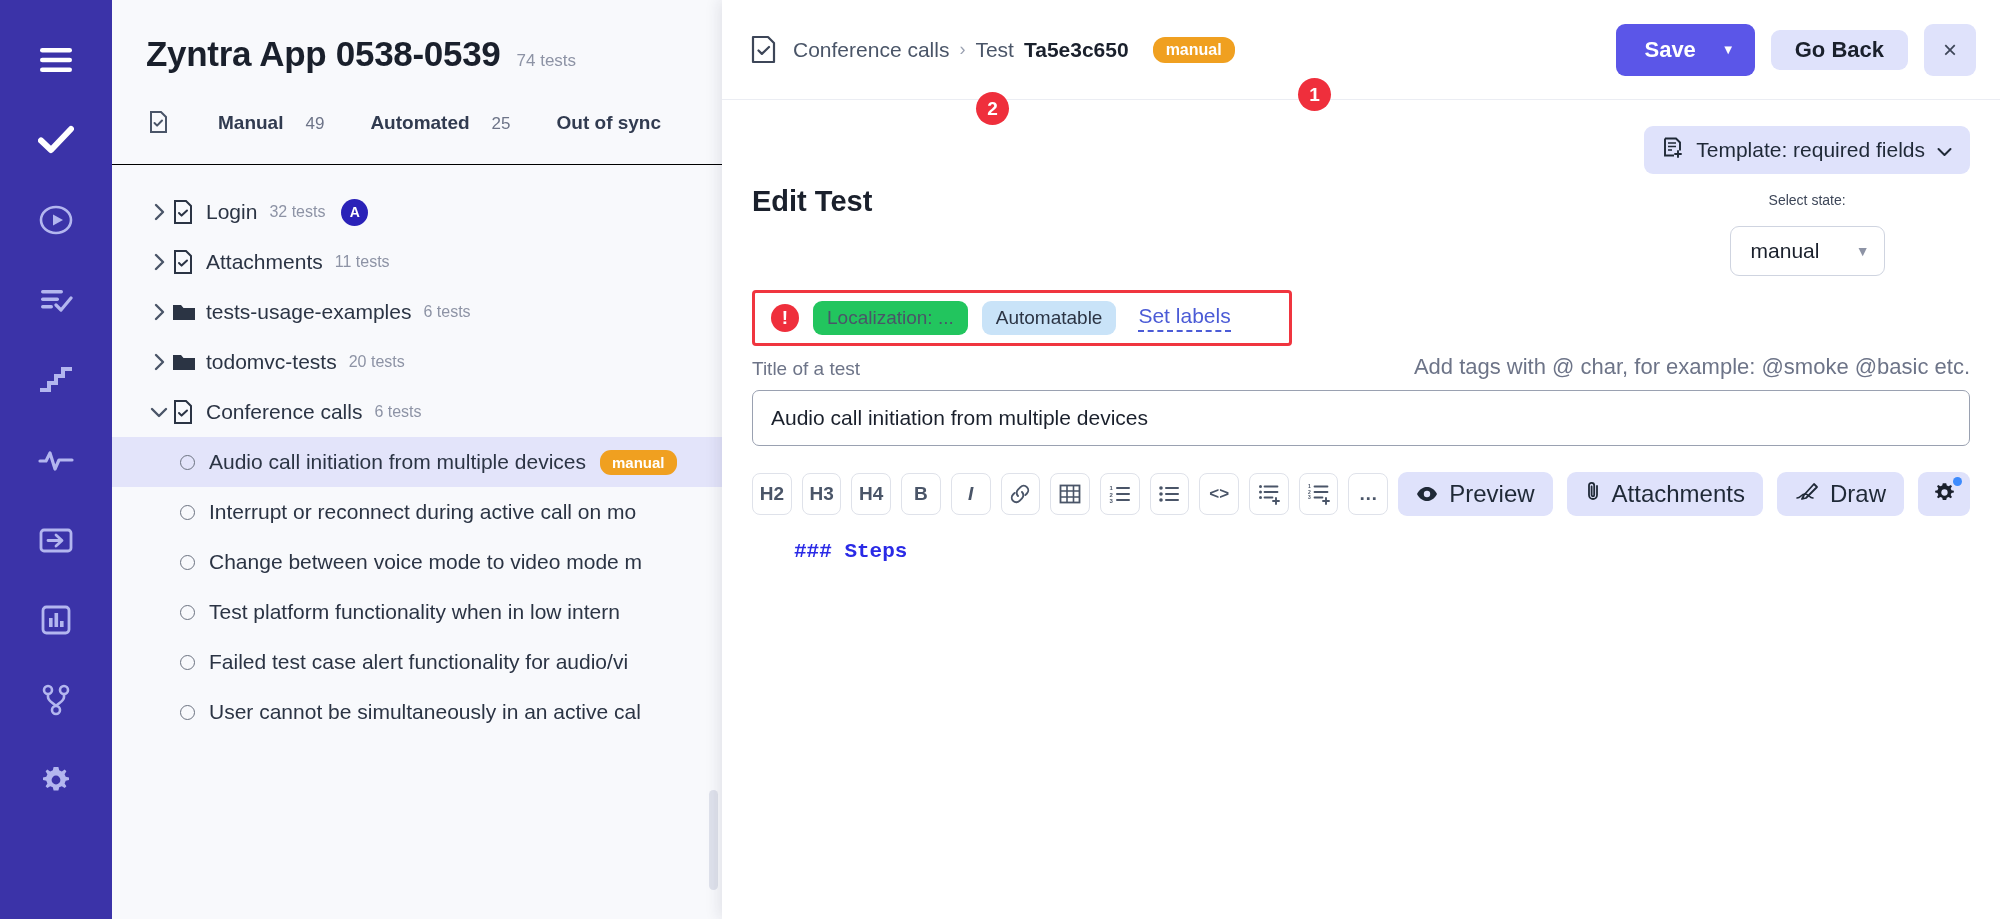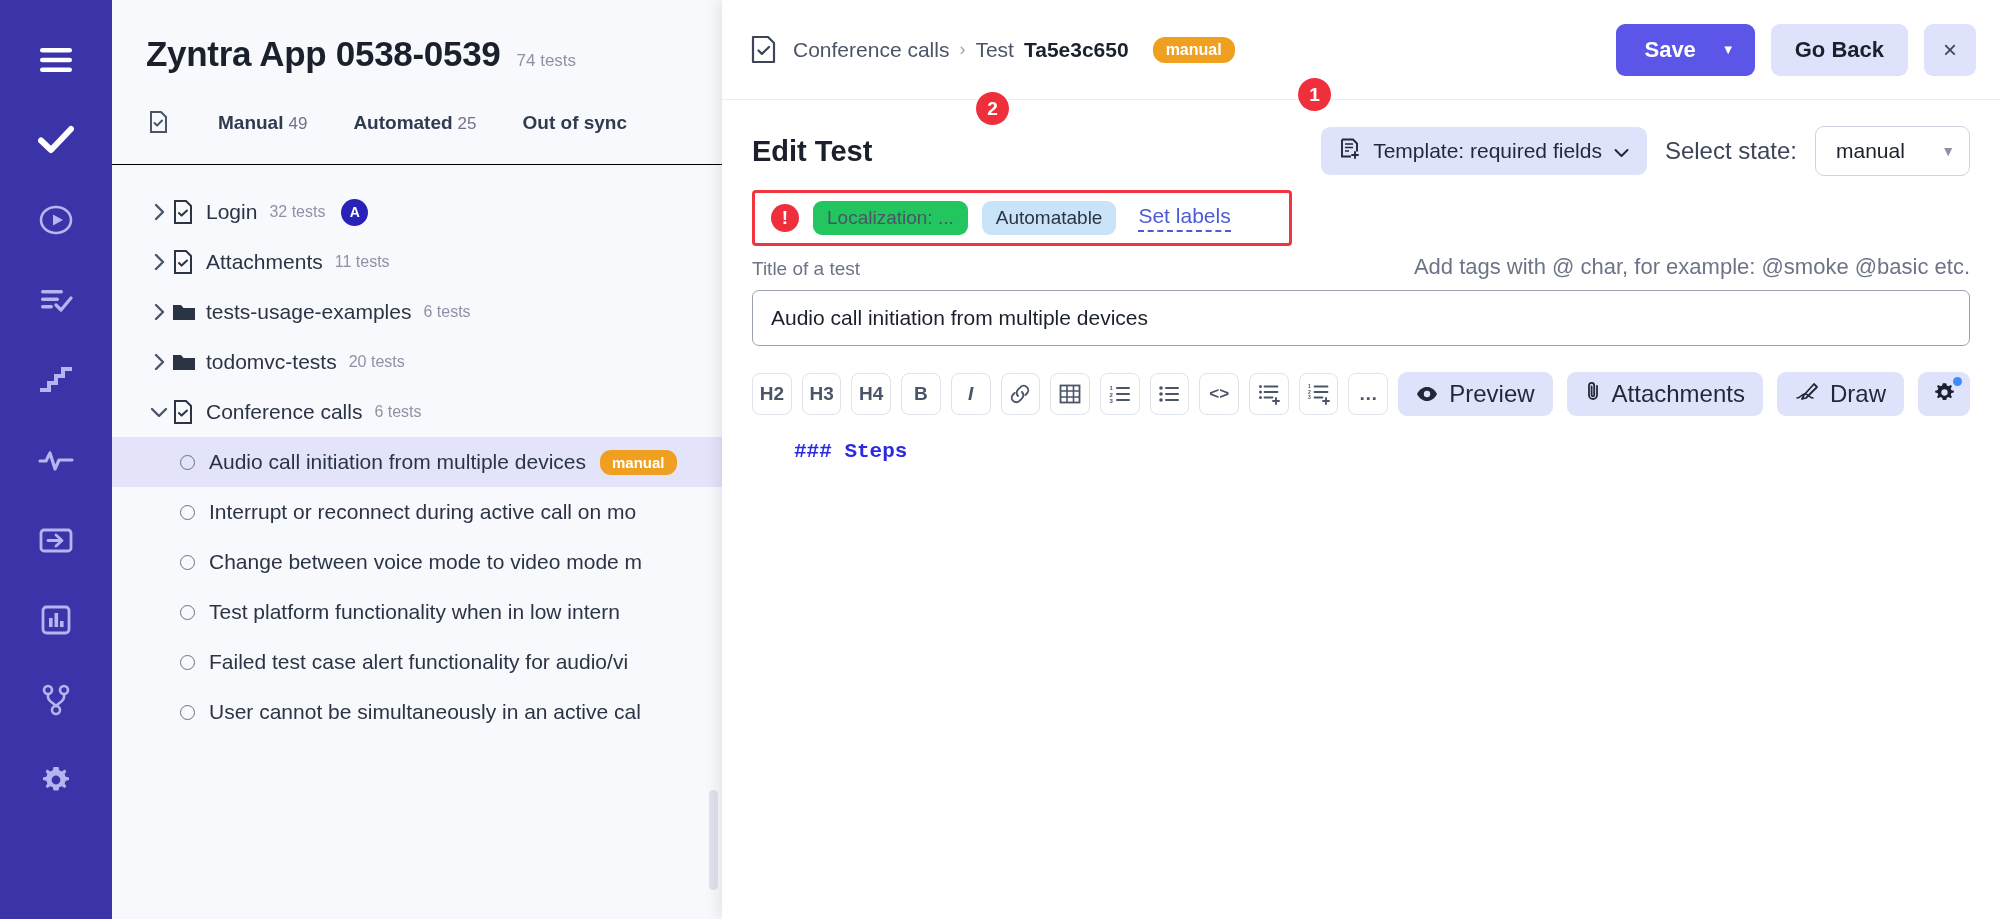--- a/index.html
+++ b/index.html
@@ -39,21 +39,21 @@
     white-space:nowrap;
   }
   .project-count { font-size:17px; color:#8d93a5; white-space:nowrap; }
   .tabs-row {
     display:flex; align-items:center; gap:46px; margin-top:36px;
   }
   .tab-icon { color:#4a5568; display:flex; align-items:center; }
   .tab {
     font-size:19px; color:#313b50; font-weight:600; cursor:pointer; white-space:nowrap;
   }
-  .tab .cnt { font-weight:400; color:#6d7488; font-size:17px; margin-left:5px; }
+  .tab .cnt { font-weight:400; color:#6d7488; font-size:17px; margin-left:22px; }
 
   
   .tree { padding-top:22px; position:relative; height:754px; }
   .tree-row {
     display:flex; align-items:center; height:50px; padding-left:34px;
     white-space:nowrap; cursor:pointer; font-size:21px; color:#2b3444;
   }
   .tree-row .chev { width:26px; color:#4a5568; display:flex; align-items:center; justify-content:center; }
   .tree-row .ficon { width:34px; display:flex; align-items:center; color:#2b3444; }
   .tree-row .tname { font-weight:500; }
@@ -101,43 +101,43 @@
   }
   .top-actions { margin-left:auto; display:flex; align-items:center; gap:16px; position:relative; }
   .btn-save {
     background:#5b56e8; color:#fff; font-size:22px; font-weight:600;
     height:52px; border-radius:9px; display:flex; align-items:center;
     padding:0 20px 0 28px; gap:26px; cursor:pointer; border:none;
   }
   .btn-save .caret { font-size:13px; }
   .btn-goback {
     background:#dfe2fb; color:#1a202c; font-size:22px; font-weight:600;
-    height:52px; border-radius:9px; display:flex; align-items:center;
+    height:40px; border-radius:9px; display:flex; align-items:center;
     padding:0 24px; cursor:pointer; border:none;
   }
   .btn-closex {
     background:#dfe2fb; color:#3d4658; width:52px; height:52px; border-radius:9px;
     display:flex; align-items:center; justify-content:center; cursor:pointer; border:none;
     font-size:24px;
   }
   .marker {
     position:absolute; background:#ef2f3c; color:#fff; border-radius:50%;
     width:33px; height:33px; font-size:19px; font-weight:bold;
     display:flex; align-items:center; justify-content:center; z-index:9;
   }
 
   .detail-body { padding:26px 30px 0 30px; position:relative; }
   .row-head { display:flex; align-items:center; }
   .edit-title { font-size:29px; font-weight:bold; color:#1a202c; }
-  .tmpl-wrap { margin-left:auto; display:flex; align-items:center; gap:18px; }
+  .tmpl-wrap { margin-left:auto; display:flex; align-items:center; gap:18px;flex-direction:column; }
   .tmpl-btn {
     background:#dfe2fb; color:#1f2937; font-size:21px; height:48px; border-radius:9px;
     display:flex; align-items:center; gap:12px; padding:0 18px; cursor:pointer; border:none;
   }
-  .state-label { font-size:24px; color:#3d4658; }
+  .state-label { font-size:14px; color:#3d4658; }
   .state-select {
     width:155px; height:50px; border:1px solid #cfd4e0; border-radius:9px; background:#fff;
     display:flex; align-items:center; justify-content:space-between; padding:0 14px 0 20px;
     font-size:21px; color:#1a202c; cursor:pointer;
   }
   .state-select .arrow { color:#8d93a5; font-size:14px; }
 
   .labels-box {
     margin-top:14px; border:3px solid #f0353f; border-radius:4px;
     height:56px; width:540px; display:flex; align-items:center; padding:0 16px; gap:14px;

